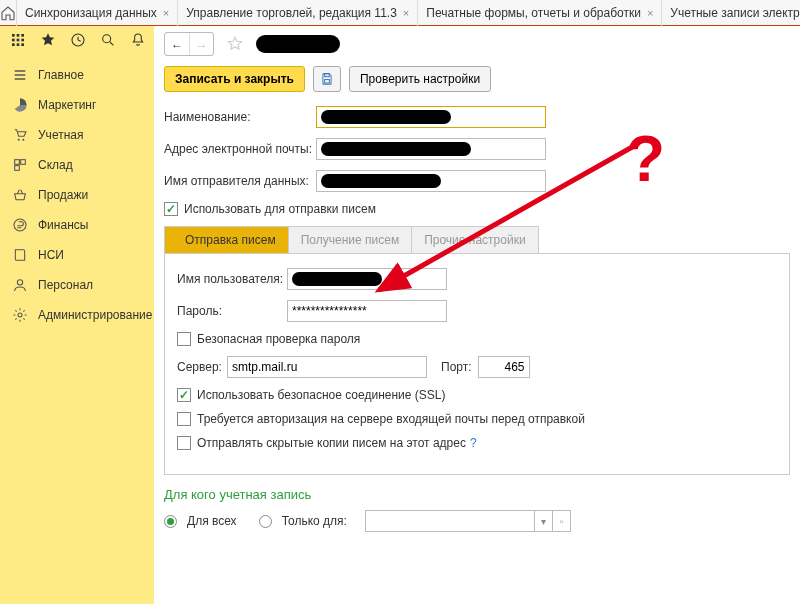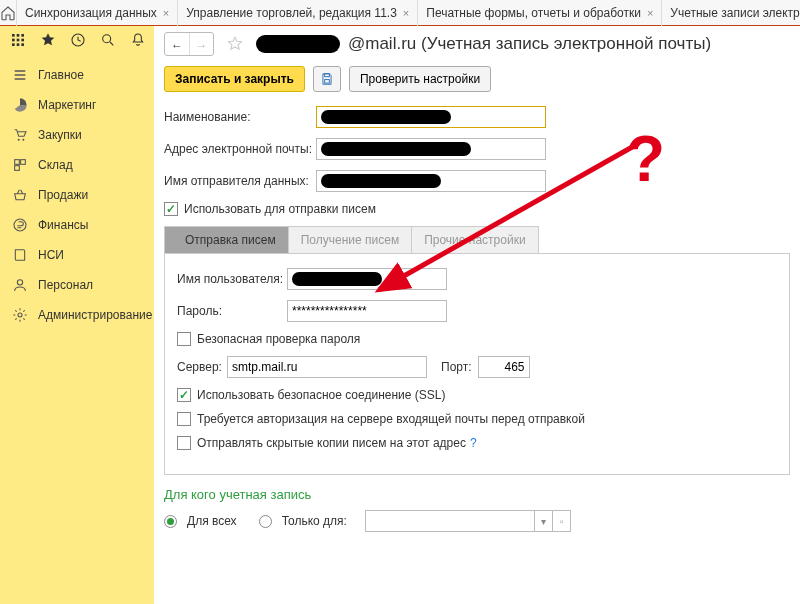--- a/index.html
+++ b/index.html
@@ -28,21 +28,21 @@
   .btn.primary { background: #ffdb4d; font-weight: bold; border-color: #d4b400; }
   .btn.icon { padding: 0; width: 28px; justify-content: center; }
   .formrow { display: flex; align-items: center; margin-bottom: 10px; }
   .formrow label { width: 152px; }
   .input { height: 22px; border: 1px solid #bbb; padding: 0 4px; font-size: 12px; background: #fff; }
   .redacted { background: #000; border-radius: 10px; }
   .chk { width: 14px; height: 14px; border: 1px solid #888; margin-right: 6px; display: inline-flex; align-items: center; justify-content: center; vertical-align: middle; }
   .chk.checked::after { content: "✓"; color: #2e9e3e; font-weight: bold; font-size: 12px; }
   .tabheads { display: flex; margin-top: 10px; }
   .tabhead { padding: 6px 12px; border: 1px solid #ccc; border-bottom: none; background: #f0f0f0; color: #999; cursor: pointer; font-size: 12px; }
-  .tabhead.active { background: #a3a3a3; color: #333; padding-left: 20px; }
+  .tabhead.active { background: #eab308; color: #333; padding-left: 20px; }
   .tabhead + .tabhead { border-left: none; }
   .tabpanel { border: 1px solid #ccc; padding: 14px 12px; }
   .section-title { color: #2e9e3e; margin: 12px 0 8px 0; font-size: 13px; }
   .radiorow { display: flex; align-items: center; gap: 6px; }
   .radio { width: 13px; height: 13px; border: 1px solid #888; border-radius: 50%; display: inline-flex; align-items: center; justify-content: center; margin-right: 4px; }
   .radio.checked::after { content: ""; width: 7px; height: 7px; background: #2e9e3e; border-radius: 50%; }
   .combo { display: inline-flex; }
   .combo .input { width: 170px; }
   .combo .cbtn { width: 18px; height: 22px; border: 1px solid #bbb; border-left: none; display: inline-flex; align-items: center; justify-content: center; font-size: 10px; color: #888; cursor: pointer; }
   .help { color: #2b7bd9; margin-left: 4px; cursor: pointer; }
@@ -121,21 +121,21 @@
             <path d="M12 12L4 18a10 10 0 0 0 18-6H12z" fill="#888"></path>
           </svg>
           <span>Маркетинг</span>
         </div>
       <div class="menu-item">
           <svg viewBox="0 0 24 24">
             <path d="M4 4h3l3 10h8l3-7H8" fill="none" stroke="#555" stroke-width="1.6"></path>
             <circle cx="10" cy="19" r="1.5" fill="#555"></circle>
             <circle cx="17" cy="19" r="1.5" fill="#555"></circle>
           </svg>
-          <span>Закупки</span>
+          <span>Учетная</span>
         </div>
       <div class="menu-item">
           <svg viewBox="0 0 24 24">
             <rect x="4" y="4" width="7" height="7" fill="none" stroke="#555" stroke-width="1.6"></rect>
             <rect x="13" y="4" width="7" height="7" fill="none" stroke="#555" stroke-width="1.6"></rect>
             <rect x="4" y="13" width="7" height="7" fill="none" stroke="#555" stroke-width="1.6"></rect>
           </svg>
           <span>Склад</span>
         </div>
       <div class="menu-item">
@@ -180,21 +180,20 @@
       <div class="navbtns">
         <div class="nb">←</div>
         <div class="nb">→</div>
       </div>
       <div class="star">
         <svg width="18" height="18" viewBox="0 0 24 24">
             <path d="M12 3l2.6 5.4 6 .5-4.5 4.2 1.3 5.9L12 16l-5.4 3 1.3-5.9L3.4 8.9l6-.5z" fill="none" stroke="#ccc" stroke-width="1.5"></path>
           </svg>
       </div>
       <div class="title-redact"></div>
-      <span class="pagetitle">@mail.ru (Учетная запись электронной почты)</span>
     </div>
 
     <div class="toolbar">
       <button class="btn primary">Записать и закрыть</button>
       <button class="btn icon">
         <svg width="14" height="14" viewBox="0 0 24 24">
             <path d="M5 3h11l3 3v15H5z" fill="none" stroke="#2b6fb5" stroke-width="1.6"></path>
             <rect x="8" y="3" width="8" height="5" fill="none" stroke="#2b6fb5" stroke-width="1.6"></rect>
             <rect x="8" y="13" width="8" height="6" fill="none" stroke="#2b6fb5" stroke-width="1.6"></rect>
           </svg>

